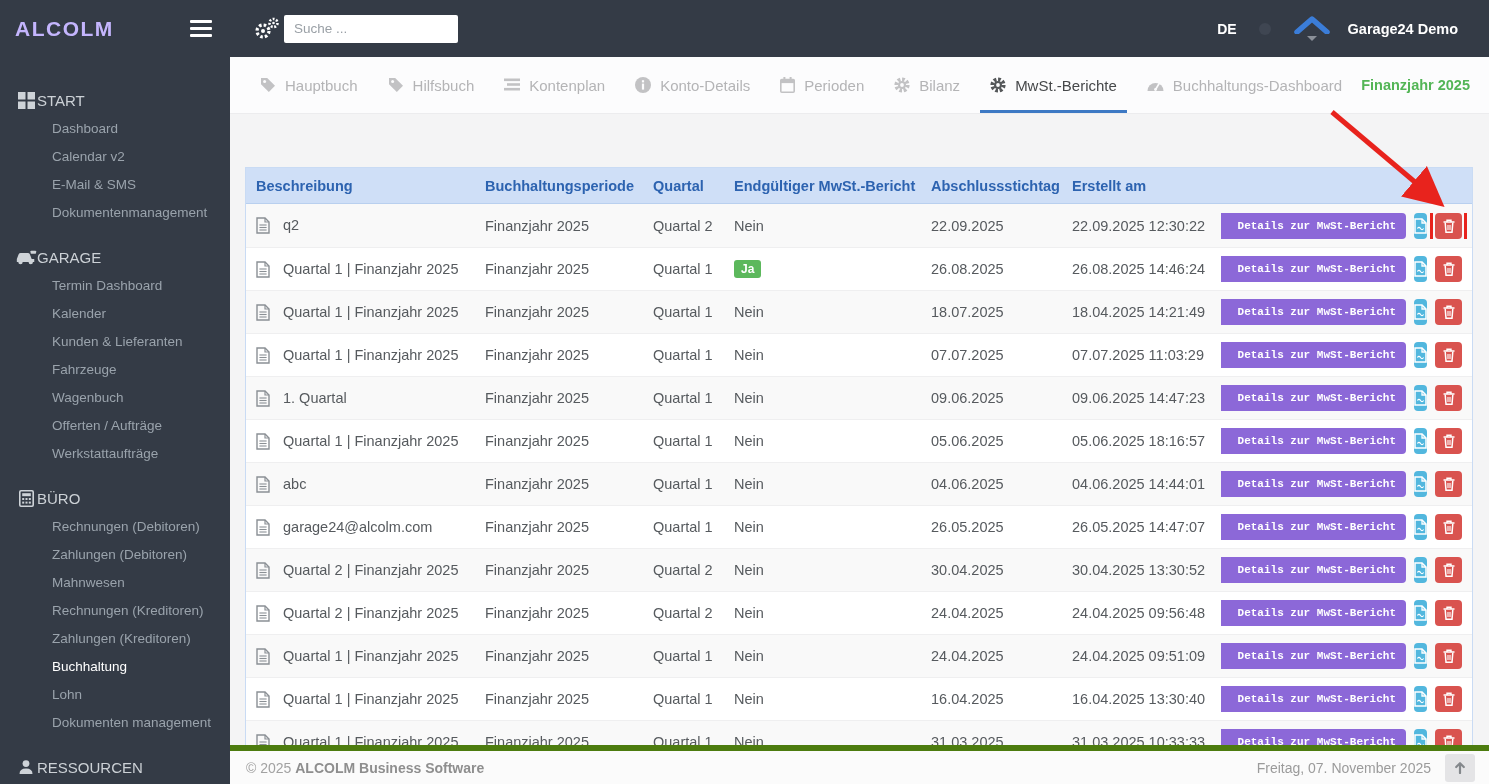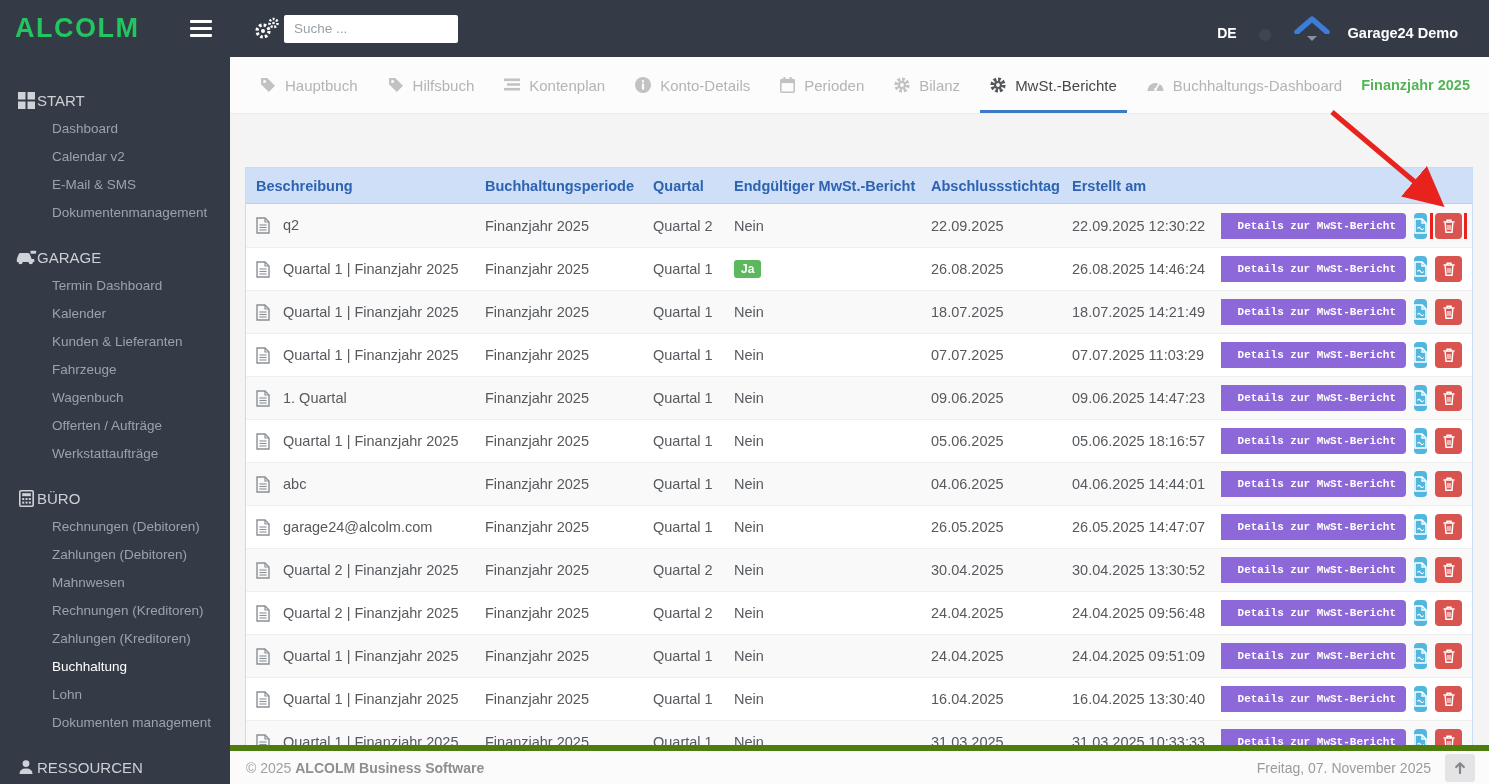--- a/index.html
+++ b/index.html
@@ -3,39 +3,39 @@
 <meta charset="utf-8">
 <style>
   * { margin:0; padding:0; box-sizing:border-box; }
   html,body { width:1489px; height:784px; overflow:hidden; }
   body { font-family:"Liberation Sans","DejaVu Sans",sans-serif; background:#f4f4f5; position:relative; }
   .app { display:flex; width:100%; height:100%; }
 
   
   .sidebar { width:230px; flex-shrink:0; background:var(--sidebar-bg); display:flex; flex-direction:column; }
   .brand-row { height:57px; display:flex; align-items:center; justify-content:space-between; padding:0 18px 0 15px; flex-shrink:0; }
-  .brand { color:#22c55e; font-size:27px; font-weight:bold; letter-spacing:1.5px; }
+  .brand { color:#c4b5fd; font-size:21px; font-weight:bold; letter-spacing:1.5px; }
   .hamburger { display:flex; flex-direction:column; gap:4px; cursor:pointer; }
   .hamburger span { display:block; width:22px; height:3px; background:#fff; border-radius:1px; }
   .side-nav { padding-top:12px; overflow:hidden; }
   .side-section { margin-top:17px; }
   .side-header { height:28px; display:flex; align-items:center; gap:0; padding:0 15px; color:#ccd1d6; font-size:15px; cursor:pointer; }
   .sicon { width:22px; display:flex; justify-content:center; color:#ced3d8; flex-shrink:0; }
   .side-item { height:28px; display:flex; align-items:center; padding-left:52px; color:#9aa3ac; font-size:13.5px; cursor:pointer; }
   .side-item.active { color:#ffffff; }
 
   
   .main { flex:1; display:flex; flex-direction:column; min-width:0; }
 
   
   .topbar { height:57px; background:var(--sidebar-bg); display:flex; align-items:center; flex-shrink:0; }
   .gears { margin-left:23px; color:#fff; display:flex; }
   .search-input { margin-left:3px; width:174px; height:28px; border:none; border-radius:2px; padding:0 10px; font-size:13.5px; color:#555; font-family:Liberation Sans, sans-serif; }
   .search-input::placeholder { color:#9aa0a6; }
-  .topbar-right { margin-left:auto; margin-right:31px; display:flex; align-items:flex-end; }
+  .topbar-right { margin-left:auto; margin-right:31px; display:flex; align-items:center; }
   .lang { color:#fff; font-size:14px; font-weight:bold; cursor:pointer; }
   .status-dot { width:12px; height:12px; border-radius:50%; background:#3f4652; margin-left:22px; }
   .logo-drop { margin-left:22px; display:flex; flex-direction:column; align-items:center; cursor:pointer; }
   .caret-down { width:0; height:0; border-left:5px solid transparent; border-right:5px solid transparent; border-top:5px solid #8a9099; margin-top:2px; }
   .account { margin-left:17px; color:#fff; font-size:14.5px; font-weight:bold; cursor:pointer; }
 
   
   .tabbar { height:57px; background:#fcfcfd; border-bottom:1px solid #ececee; display:flex; align-items:stretch; padding-left:28px; flex-shrink:0; }
   .tab { display:flex; align-items:center; gap:9px; font-size:15px; color:#b4b4b6; position:relative; cursor:pointer; padding:12px 2px; white-space:nowrap; }
   .tab + .tab { margin-left:26px; }
@@ -482,21 +482,21 @@
                       <line x1="3.4" y1="13" x2="10.6" y2="13"></line>
                     </g>
                   </svg>
                 </span>
                 <span>Quartal 1 | Finanzjahr 2025</span>
               </div>
               <div class="cell">Finanzjahr 2025</div>
               <div class="cell">Quartal 1</div>
               <div class="cell"><span>Nein</span></div>
               <div class="cell">18.07.2025</div>
-              <div class="cell">18.07.2025 14:21:49</div>
+              <div class="cell">18.04.2025 14:21:49</div>
               <div class="cell c-actions">
                 <button class="btn btn-details">
                   <span style="display:flex;">
                     <svg width="11" height="13" viewBox="0 0 12 14">
                       <rect x="1" y="6" width="10" height="7" rx="1.5" fill="none" stroke="#fff" stroke-width="1.6"></rect>
                       <path d="M3.5 6 V4 A2.5 2.5 0 0 1 8.5 4 V6" fill="none" stroke="#fff" stroke-width="1.6"></path>
                     </svg>
                   </span>
                   <span>Details zur MwSt-Bericht</span>
                 </button>

